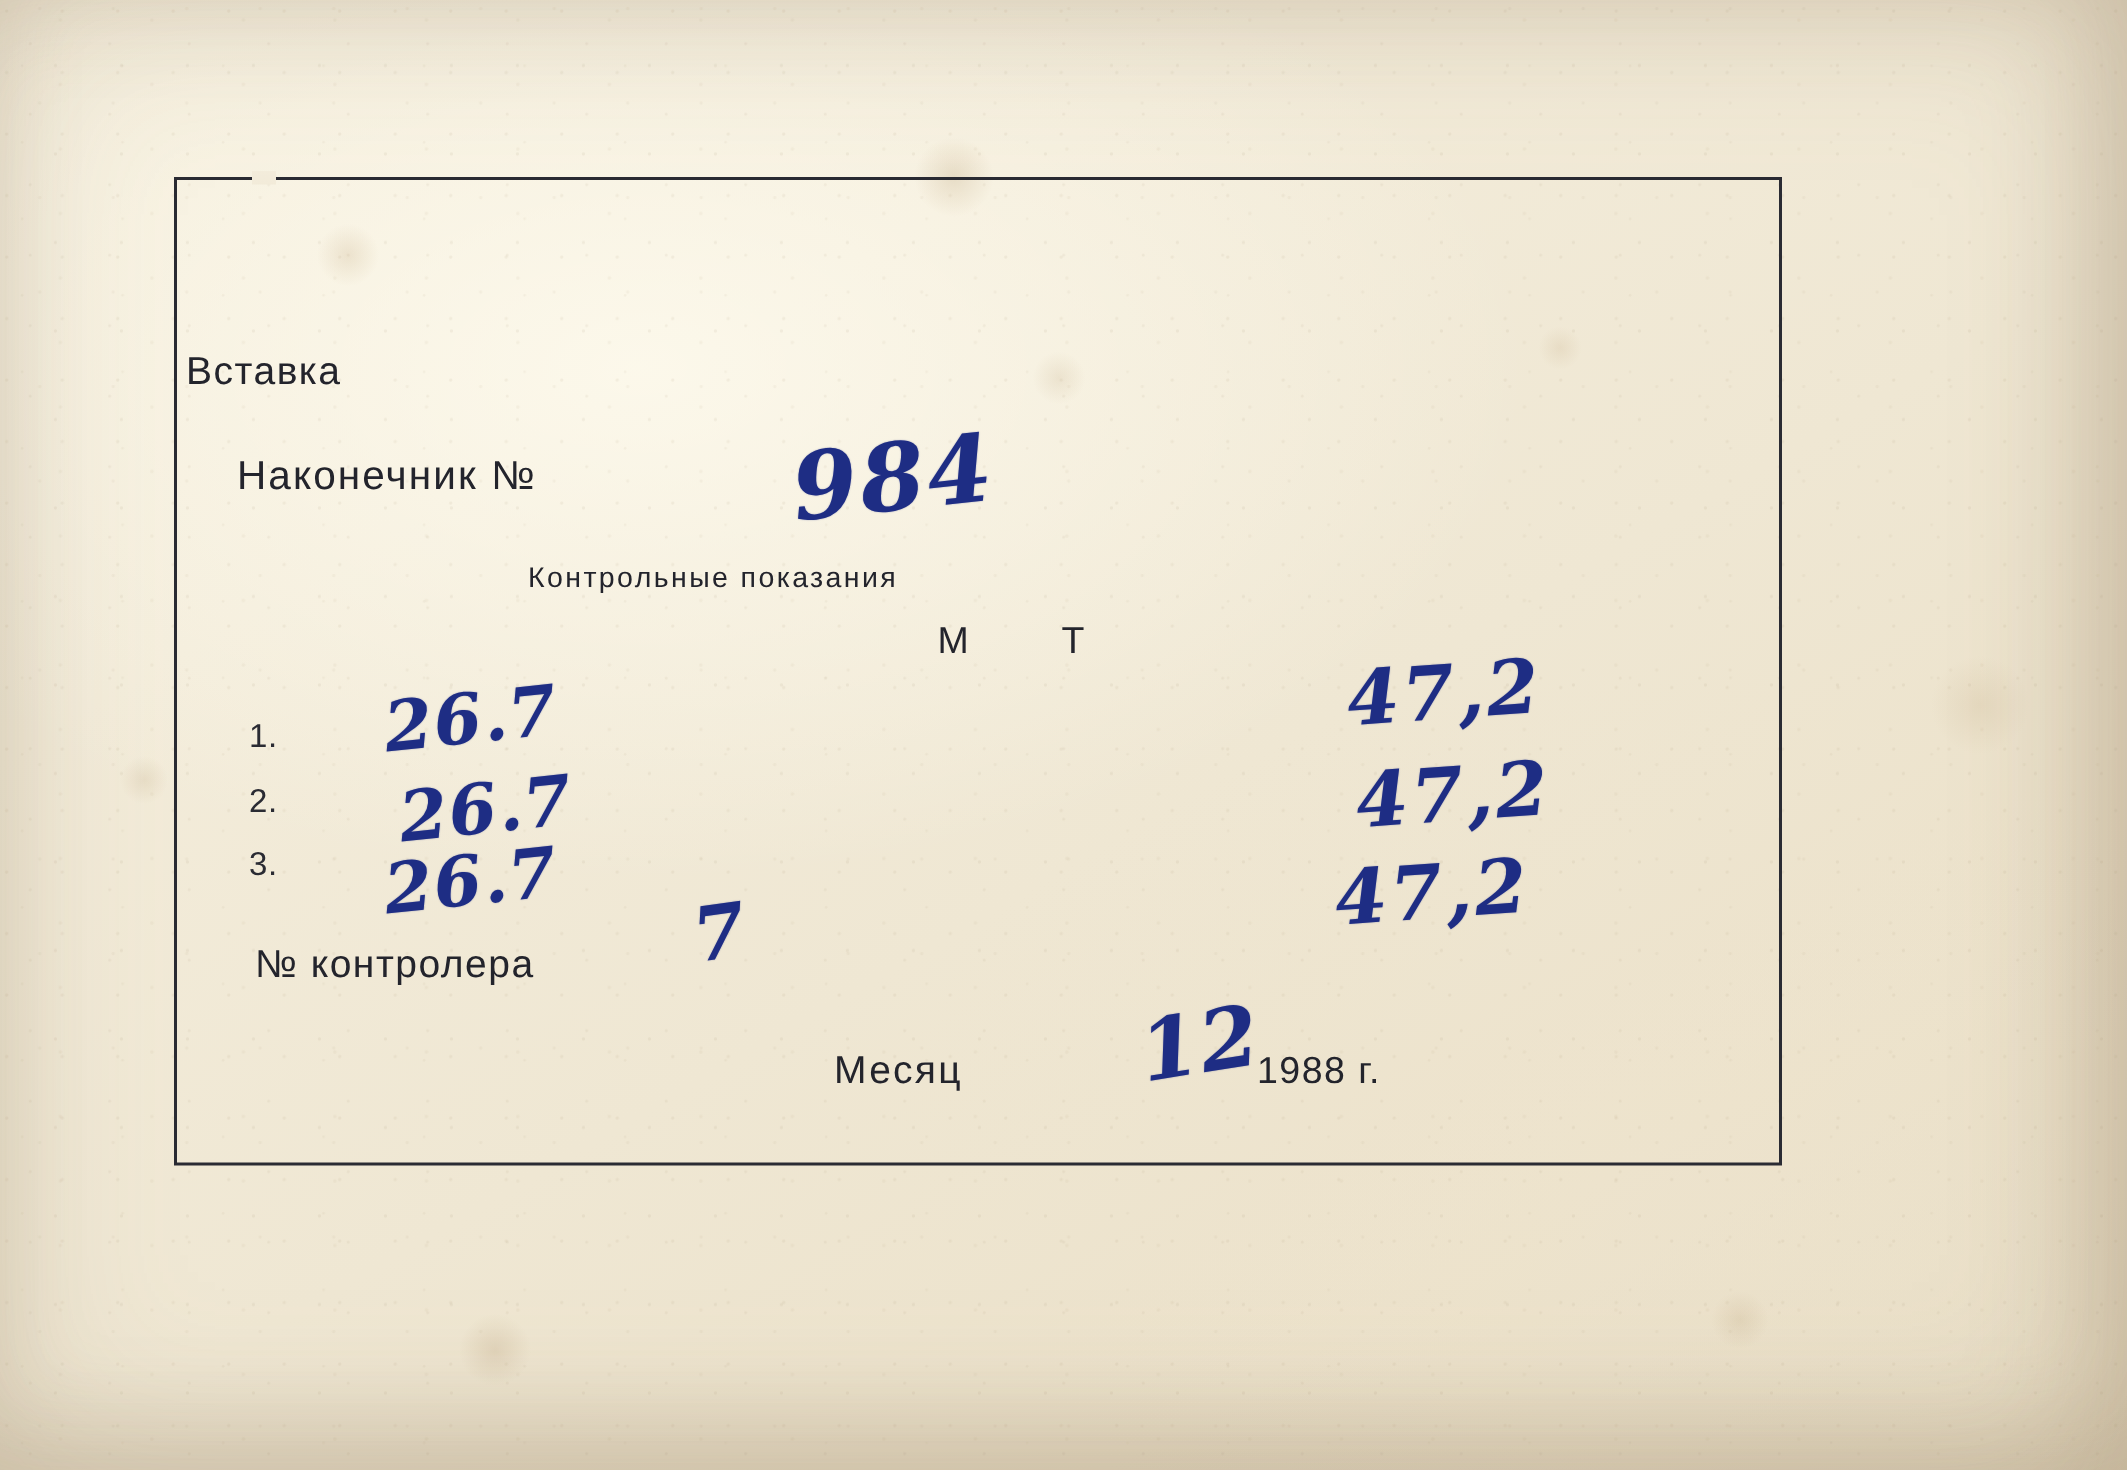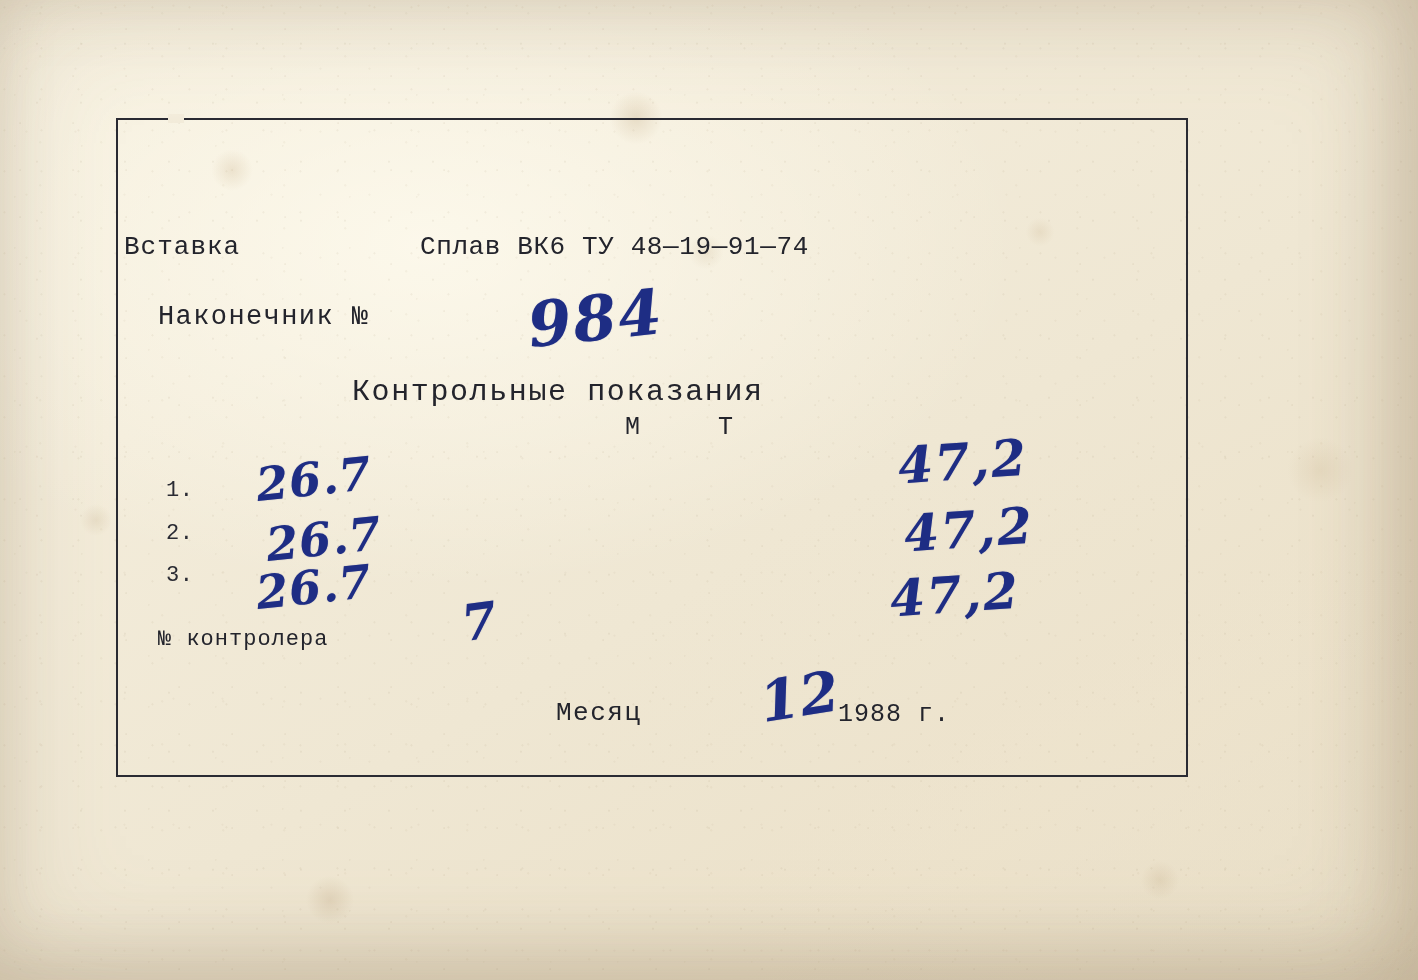--- a/index.html
+++ b/index.html
@@ -83,46 +83,46 @@
     top: 114px;
     width: 16px;
     height: 9px;
     background: linear-gradient(180deg, #f4eddc, #f2ebd9);
   }
 
   
   .print {
     position: absolute;
     color: #23242c;
-    font-family: Liberation Mono, monospace;
+    font-family: Liberation Sans, sans-serif;
     white-space: pre;
   }
   #title {
     left: 0; top: 155px; width: 1418px;
     text-align: center;
     font-size: 30px;
     font-weight: bold;
     letter-spacing: 1.2px;
     color: #1e1f27;
   }
   
   #title-inner { display: inline-block; transform: translateX(-36px); }
 
   #lbl-vstavka { left: 124px; top: 232px; font-size: 26px; letter-spacing: 1px; }
   #lbl-splav   { left: 420px; top: 232px; font-size: 26px; letter-spacing: 0.6px; }
   #lbl-nakon   { left: 158px; top: 302px; font-size: 27px; letter-spacing: 1.4px; }
-  #lbl-kontr   { left: 352px; top: 375px; font-size: 30px; letter-spacing: 1.6px; text-align: center; }
+  #lbl-kontr   { left: 352px; top: 375px; font-size: 19px; letter-spacing: 1.6px; text-align: center; }
   #lbl-mt      { left: 625px; top: 413px; font-size: 25px; letter-spacing: 16px; }
 
   .row-num { font-size: 22px; letter-spacing: 0.5px; color: #2a2b33; }
   #num1 { left: 166px; top: 478px; }
   #num2 { left: 166px; top: 521px; }
   #num3 { left: 166px; top: 563px; }
 
-  #lbl-controller { left: 158px; top: 627px; font-size: 22px; letter-spacing: 1px; }
+  #lbl-controller { left: 170px; top: 627px; font-size: 26px; letter-spacing: 1px; }
   #lbl-fasovshik  { left: 164px; top: 698px; font-size: 26px; letter-spacing: 1px; }
   #lbl-mesyac     { left: 556px; top: 698px; font-size: 26px; letter-spacing: 1.5px; }
   #lbl-year       { left: 838px; top: 700px; font-size: 25px; letter-spacing: 1px; }
   #lbl-zakaz      { left: 862px; top: 788px; font-size: 25px; letter-spacing: 1.2px; }
 
   
   .hand {
     position: absolute;
     color: #1e2d84;
     font-family: "DejaVu Serif", serif;
@@ -150,21 +150,20 @@
   <div id="stains"></div>
 
   <div id="frame"></div>
   <div id="frame-gap"></div>
 
   <div class="print" id="title">
     <span id="title-inner"></span>
   </div>
 
   <div class="print" id="lbl-vstavka">Вставка</div>
-  <div class="print" id="lbl-splav">Сплав ВК6 ТУ 48—19—91—74</div>
   <div class="print" id="lbl-nakon">Наконечник №</div>
   <div class="print" id="lbl-kontr">Контрольные показания</div>
   <div class="print" id="lbl-mt">М  Т</div>
 
   <div class="print row-num" id="num1">1.</div>
   <div class="print row-num" id="num2">2.</div>
   <div class="print row-num" id="num3">3.</div>
 
   <div class="print" id="lbl-controller">№ контролера</div>
   <div class="print" id="lbl-mesyac">Месяц</div>

